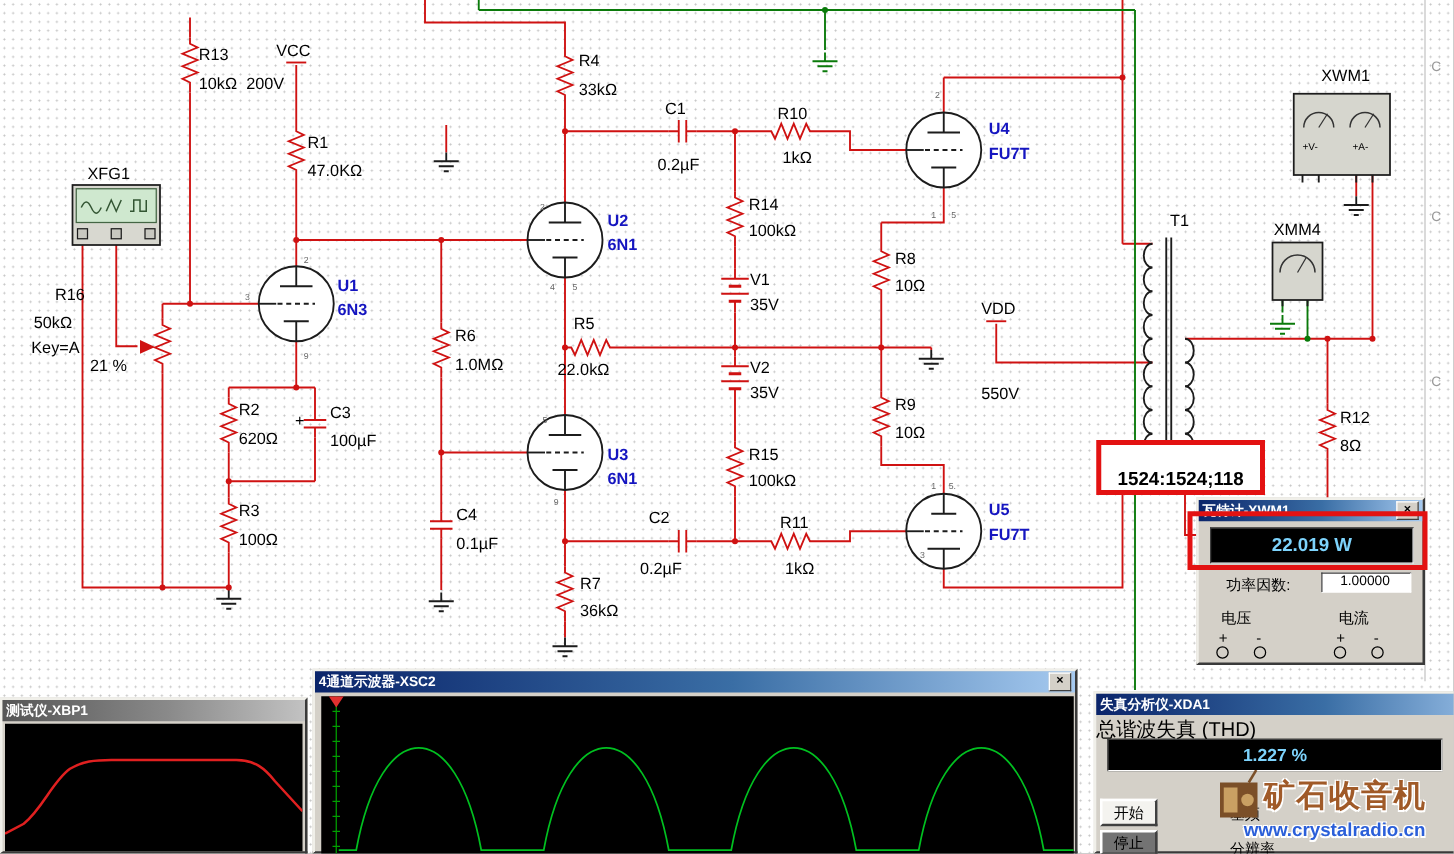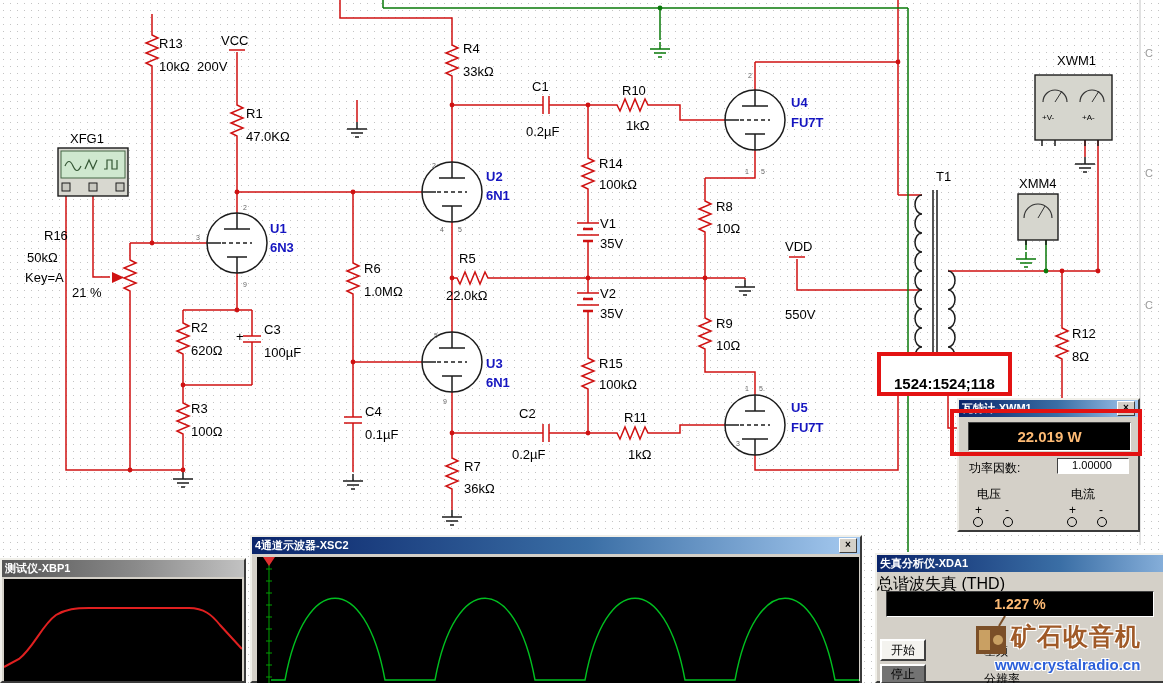--- a/index.html
+++ b/index.html
@@ -25,21 +25,21 @@
   .mark{font-size:11px;fill:#9a9a9a}
   
   .win{position:absolute;background:#d4d0c8;border:2px solid;border-color:#f0efe9 #3a3a3a #3a3a3a #f0efe9;box-sizing:border-box}
   .titlebar{height:17px;display:flex;align-items:center;gap:3px;
     background:linear-gradient(90deg,#0a246a,#3a6ea5 55%,#a6caf0);
     color:#fff;font-size:11px;font-weight:bold;padding:0 3px;white-space:nowrap;overflow:hidden}
   .titlebar.inactive{background:linear-gradient(90deg,#565656,#8a8a8a 55%,#c2c2c2)}
   .titlebar .sp{flex:1}
   .tbtn{width:16px;height:13px;background:#d4d0c8;border:1px solid;border-color:#fff #404040 #404040 #fff;
     font-size:10px;line-height:11px;text-align:center;color:#000;flex:none}
-  .blackbox{background:#000;color:#fdba74;display:flex;align-items:center;justify-content:center;
+  .blackbox{background:#000;color:#7dd3fc;display:flex;align-items:center;justify-content:center;
     border:1px solid;border-color:#404040 #fff #fff #404040}
   .annot{position:absolute;border:4px solid #e31212;box-sizing:border-box;pointer-events:none}
   .btn{position:absolute;background:#737373;border:2px solid;border-color:#fff #404040 #404040 #fff;
     font-size:12px;text-align:center;box-sizing:border-box;color:#000}
   .cnlabel{position:absolute;font-size:12px;color:#000;white-space:nowrap}
   
   .wm{position:absolute;left:975px;top:612px;width:188px;height:71px;pointer-events:none}
   .wm-name{position:absolute;left:36px;top:8px;font-size:25px;font-weight:bold;color:#a05a28;letter-spacing:1px;
     text-shadow:-1px -1px 0 #fff,1px -1px 0 #fff,-1px 1px 0 #fff,1px 1px 0 #fff;white-space:nowrap}
   .wm-url{position:absolute;left:20px;top:44px;font-size:15px;font-weight:bold;color:#2b5fd9;
@@ -347,21 +347,21 @@
     <span style="font-size:15px;font-weight:bold;color:#000">1524:1524;118</span>
   </div>
 
   <div class="win" style="left:957px;top:398px;width:183px;height:134px;z-index:5">
     <div class="titlebar">
       <span>瓦特计-XWM1</span>
       <span class="sp"></span>
       <span class="tbtn">×</span>
     </div>
     <div class="blackbox" style="position:absolute;left:9px;top:22px;width:161px;height:27px;font-size:15px;font-weight:bold">22.019 W</div>
-    <div style="position:absolute;left:10px;top:60px;font-size:12px">功率因数:</div>
+    <div style="position:absolute;left:22px;top:60px;font-size:12px">功率因数:</div>
     <div style="position:absolute;left:98px;top:58px;width:72px;height:16px;background:#fff;border:1px solid;border-color:#404040 #fff #fff #404040;font-size:11px;text-align:center;padding-right:2px;box-sizing:border-box">1.00000</div>
     <div style="position:absolute;left:18px;top:86px;font-size:12px">电压</div>
     <div style="position:absolute;left:112px;top:86px;font-size:12px">电流</div>
     <div style="position:absolute;left:16px;top:103px;font-size:12px">+</div>
     <div style="position:absolute;left:46px;top:103px;font-size:12px">-</div>
     <div style="position:absolute;left:110px;top:103px;font-size:12px">+</div>
     <div style="position:absolute;left:140px;top:103px;font-size:12px">-</div>
     <div style="position:absolute;left:14px;top:117px;width:8px;height:8px;border:1px solid #000;border-radius:50%"></div>
     <div style="position:absolute;left:44px;top:117px;width:8px;height:8px;border:1px solid #000;border-radius:50%"></div>
     <div style="position:absolute;left:108px;top:117px;width:8px;height:8px;border:1px solid #000;border-radius:50%"></div>

